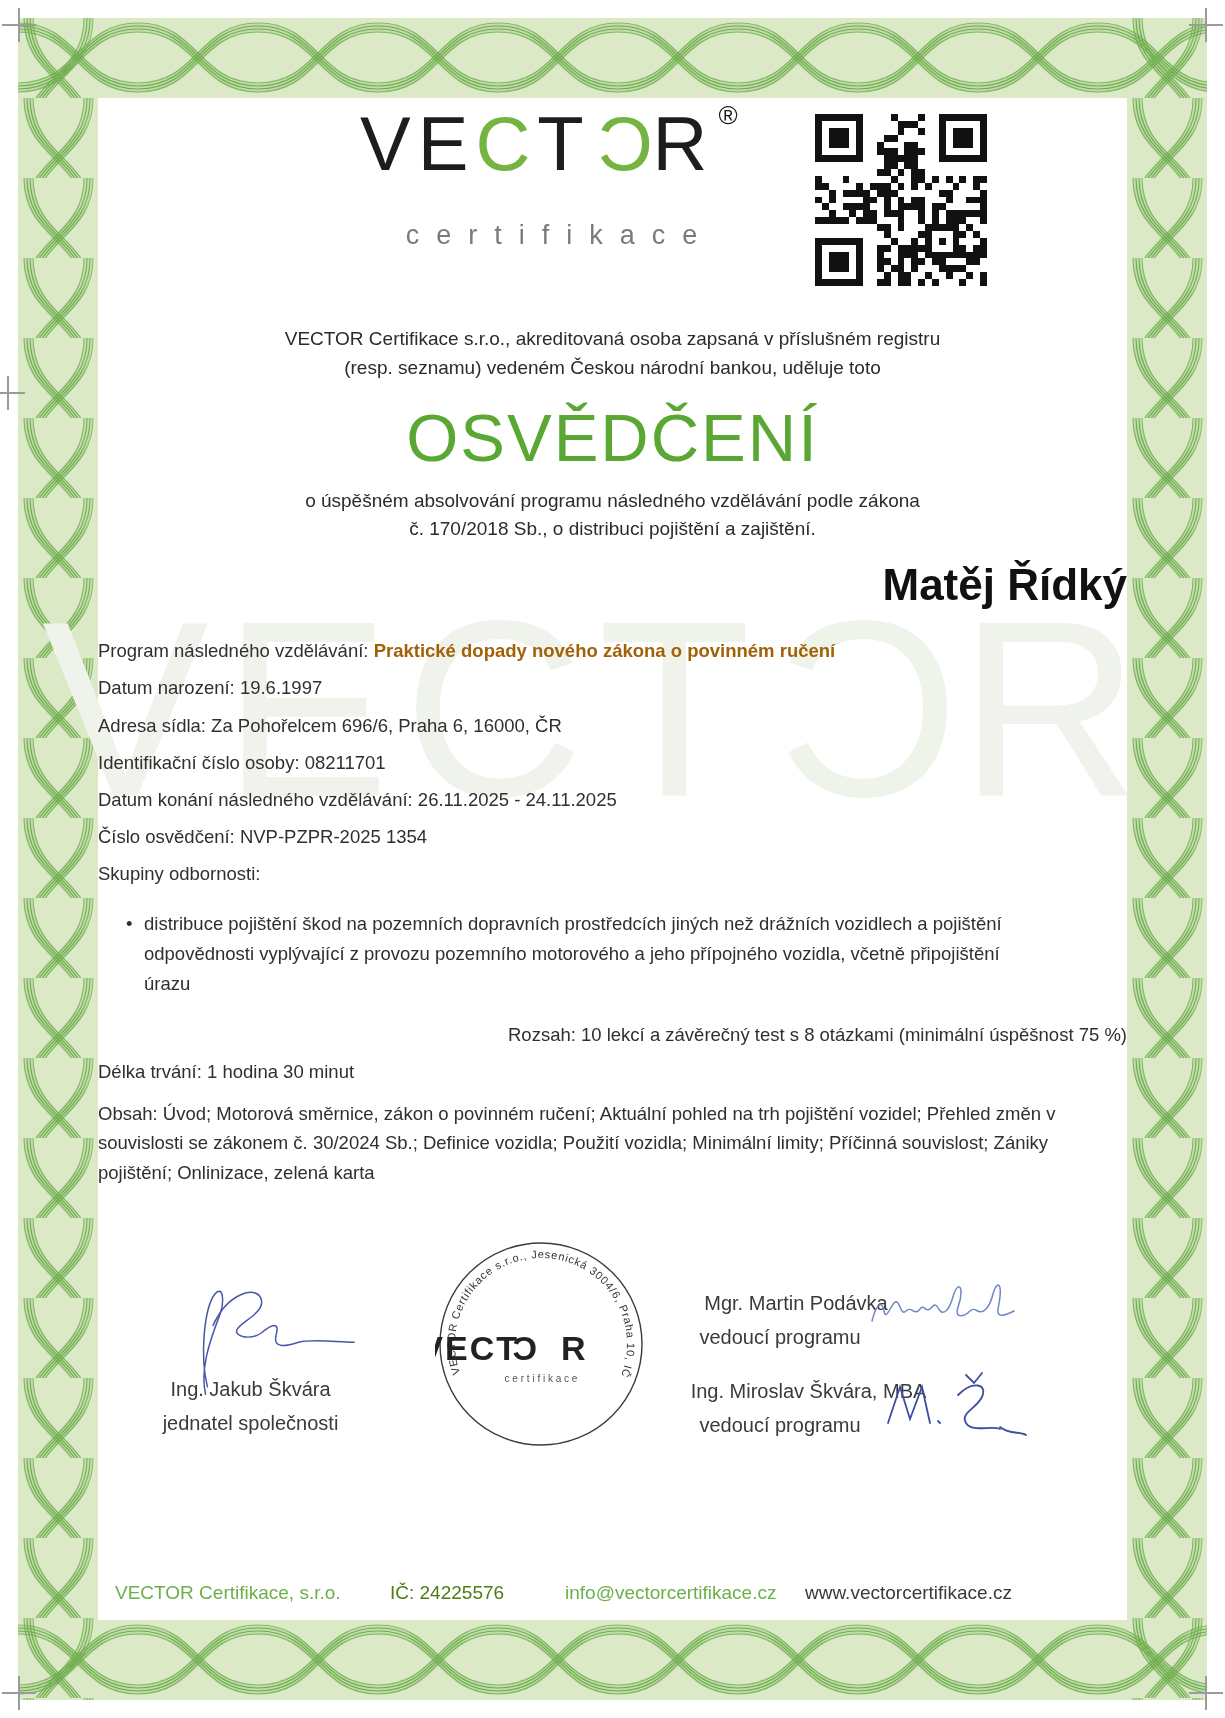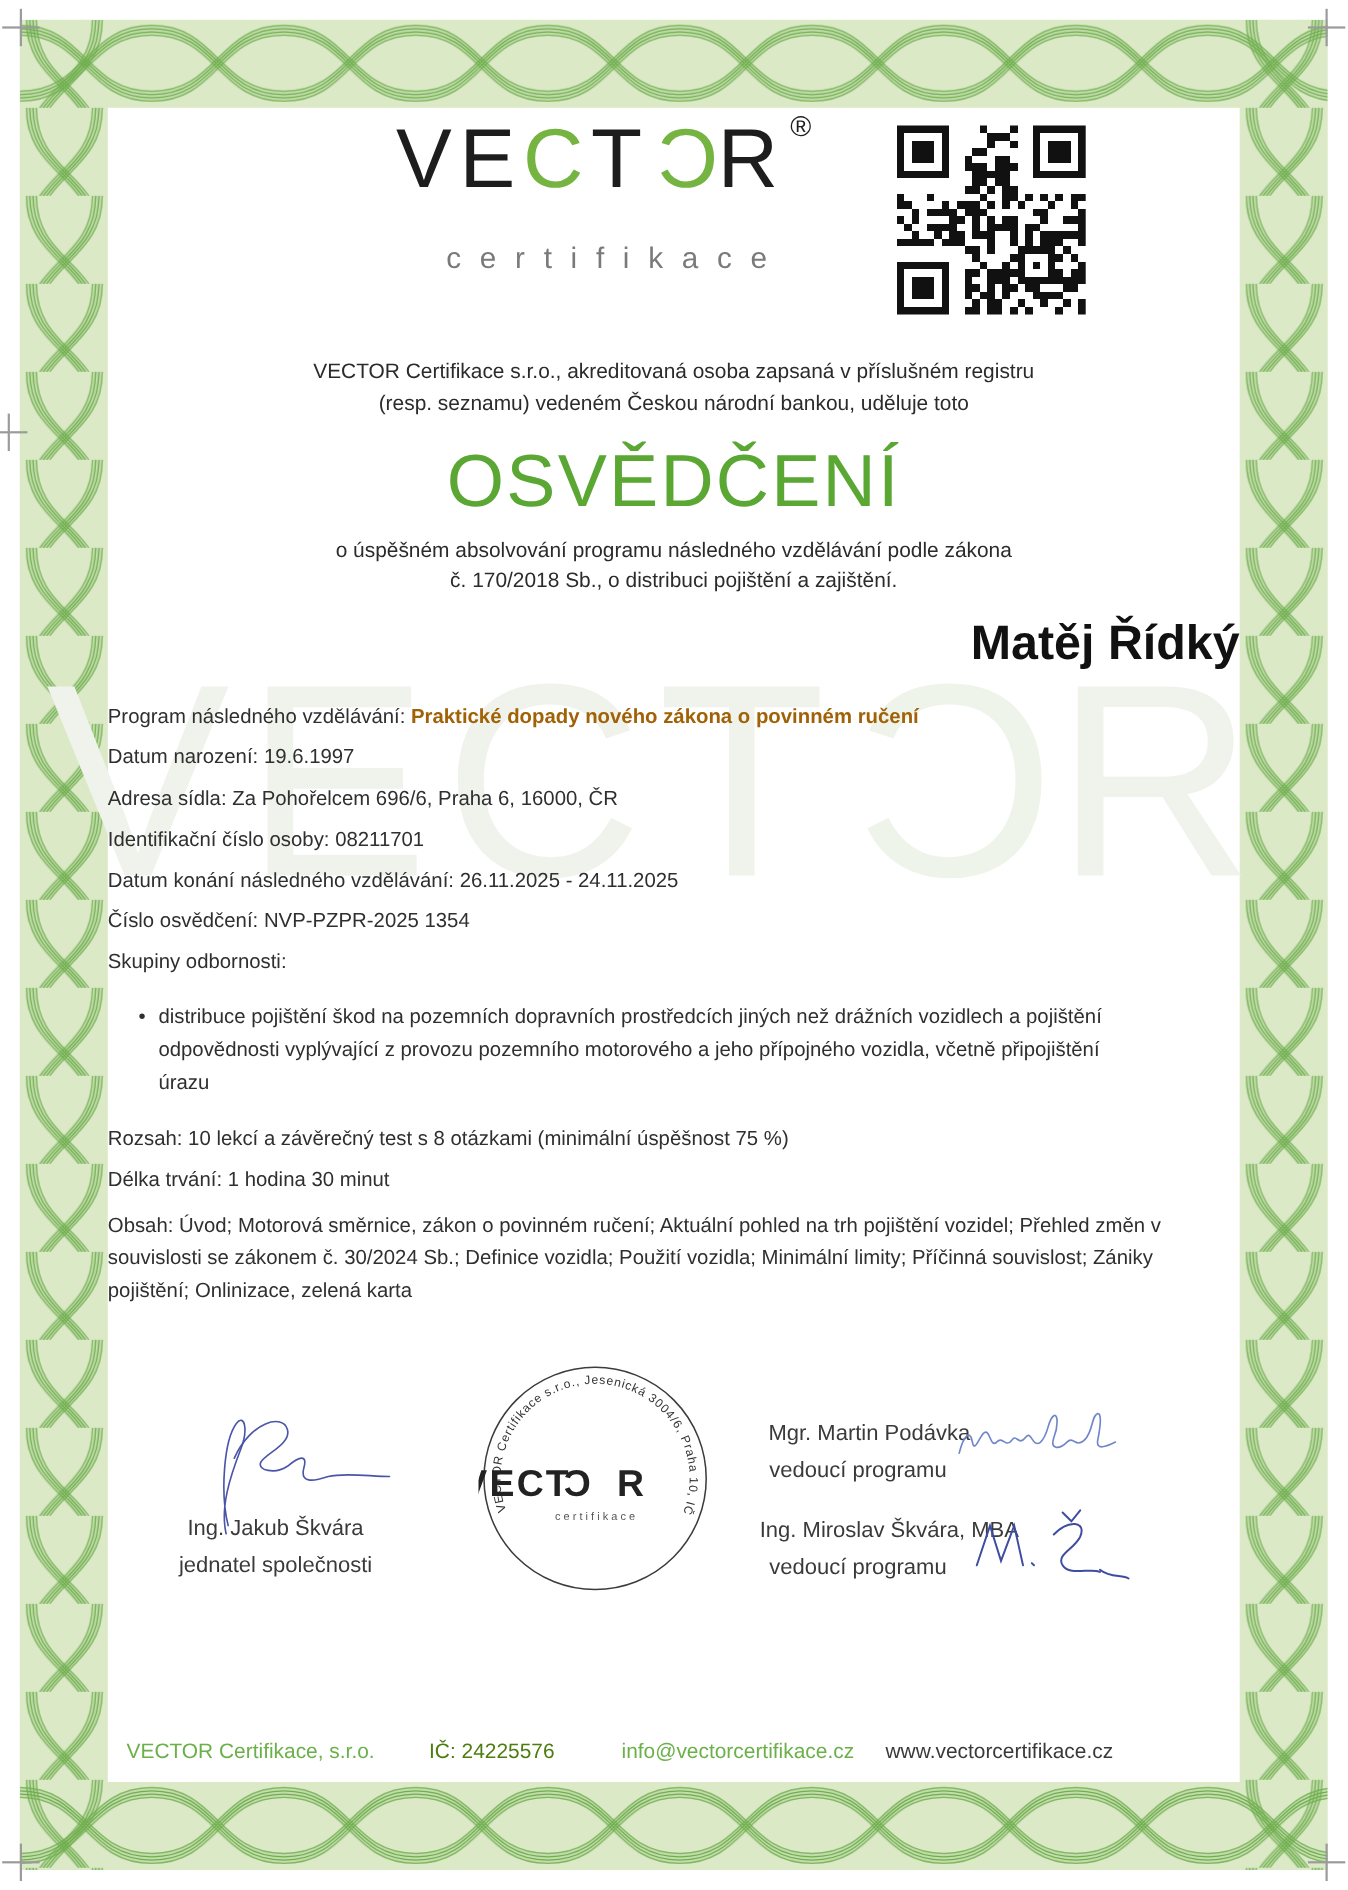--- a/index.html
+++ b/index.html
@@ -45,29 +45,29 @@
               letter-spacing:2px;color:#5aa733;line-height:1.1;}
   .cert-sub{margin:12px 0 0;text-align:center;font-size:19px;line-height:1.5;color:#2b2b2b;}
   .recipient{margin:16px 0 0;text-align:right;font-size:44px;font-weight:700;color:#111;line-height:1.15;}
 
   .details{margin-top:30px;font-size:18.5px;line-height:1.2;}
   .details p{margin:0 0 15px;}
   .details b{font-weight:700;color:#a16207;}
   ul.groups{margin:24px 0 0 30px;padding:0 0 0 16px;list-style:none;width:905px;}
   ul.groups li{position:relative;line-height:1.6;margin-bottom:6px;}
   ul.groups li::before{content:"•";position:absolute;left:-18px;top:0;}
-  .after-groups{margin-top:26px !important;}
+  .after-groups{margin-top:26px !important;text-align:right;}
   .obsah{line-height:1.6 !important;width:1010px;}
 
   
   .sig-zone{position:absolute;left:0;bottom:70px;width:1029px;height:380px;}
   .sig-name{position:absolute;font-size:20px;color:#3a3a3a;text-align:center;}
   .sig-left-name{left:40px;top:198px;width:225px;}
   .sig-left-role{left:40px;top:232px;width:225px;}
-  .sig-r1-name{left:524px;top:112px;width:260px;text-align:right;}
+  .sig-r1-name{left:568px;top:112px;width:260px;}
   .sig-r1-role{left:552px;top:146px;width:260px;}
   .sig-r2-name{left:568px;top:200px;width:285px;}
   .sig-r2-role{left:552px;top:234px;width:260px;}
   .sig-svg{position:absolute;}
   .stamp{position:absolute;left:337px;top:58px;width:212px;height:212px;}
 
   .footer{position:absolute;left:0;bottom:18px;width:1029px;height:30px;font-size:19px;text-align:center;}
   .footer span{position:absolute;white-space:nowrap;}
   .f-company{left:17px;color:#6cb04a;}
   .f-ic{left:292px;color:#4d7c0f;}

